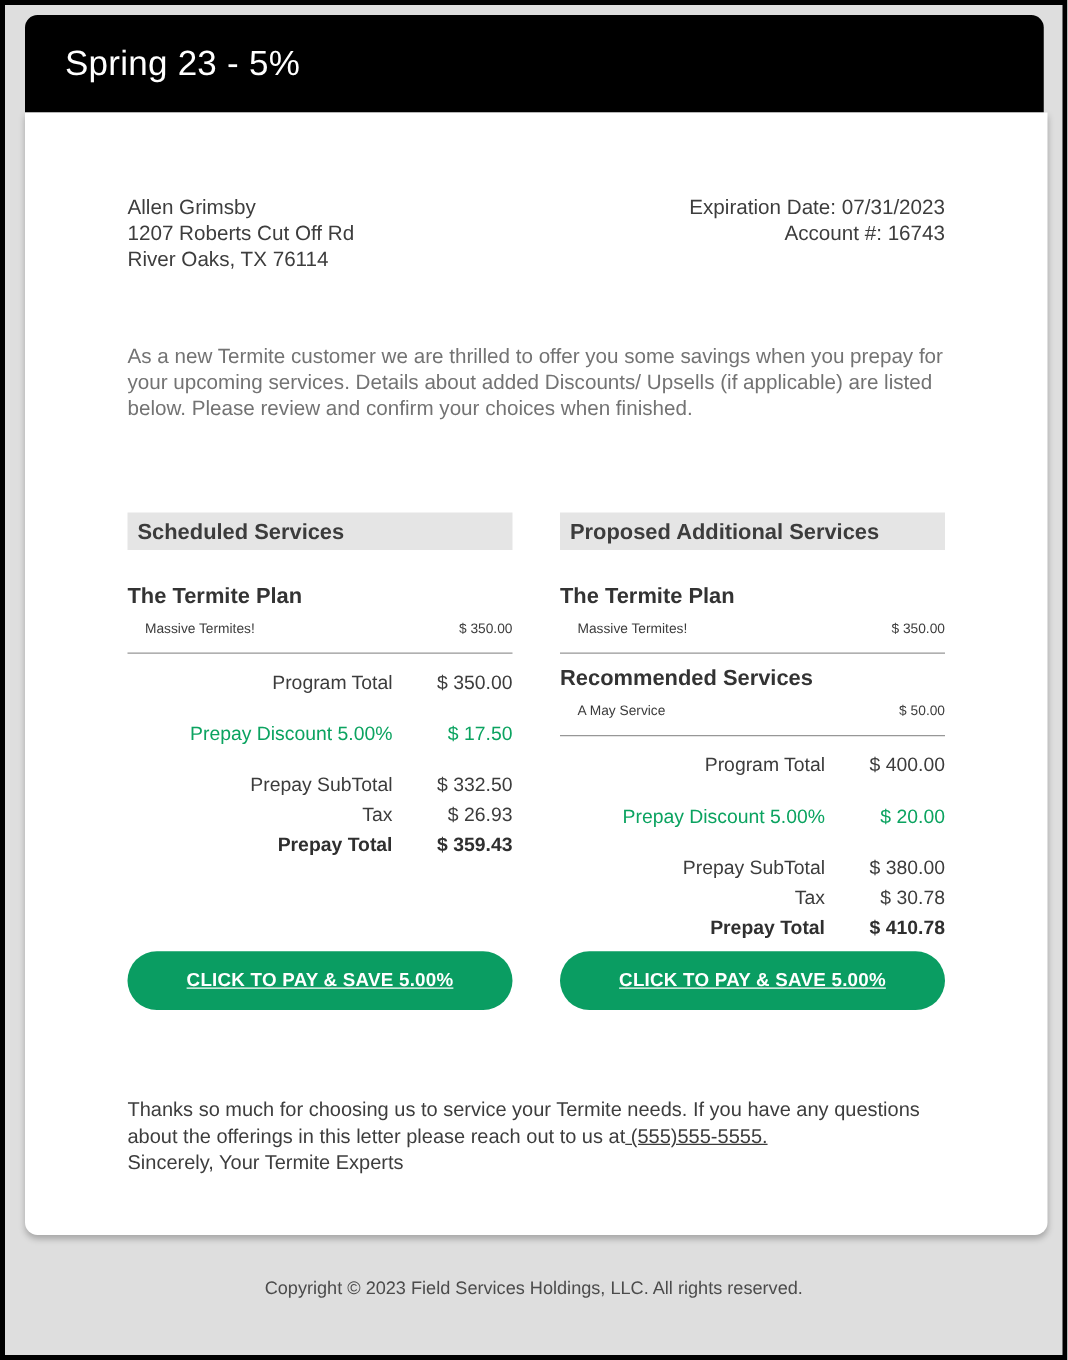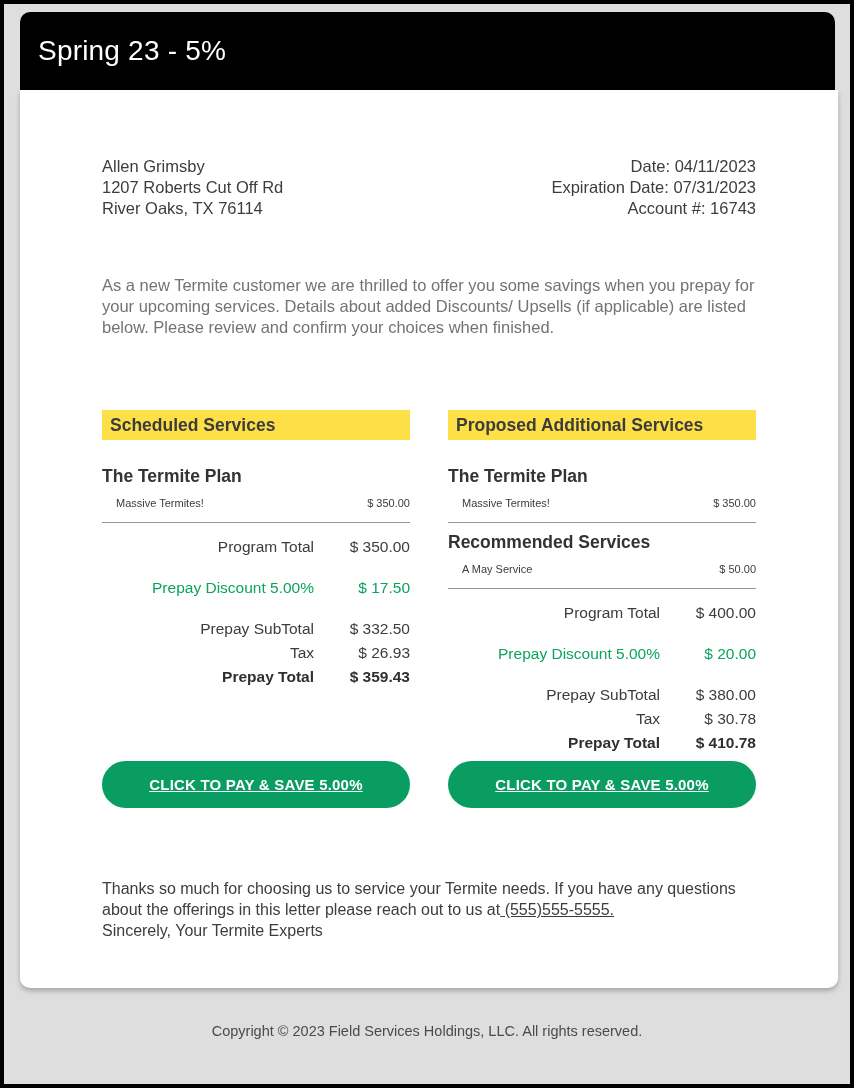--- a/index.html
+++ b/index.html
@@ -10,41 +10,41 @@
     border:4px solid #000;
     background:#dedede;
     overflow:hidden;
   }
   .header-card {
     margin:8px 15px 0 16px;
     height:78px;
     background:#000;
     border-radius:10px 10px 0 0;
     display:flex; align-items:center;
-    padding-left:18px;
+    padding-left:32px;
   }
   .header-title {
     color:#fff; font-size:28px; font-weight:400; letter-spacing:0.2px;
   }
   .letter-card {
     margin:0 16px;
     width:818px; height:898px;
     background:#fff;
     border-radius:0 0 10px 10px;
     box-shadow:0 3px 5px rgba(0,0,0,0.25);
     padding:66px 82px 0 82px;
   }
   .addr-row { display:flex; justify-content:space-between; }
   .addr-block { font-size:16.5px; color:#3d3d3d; line-height:21px; }
   .meta-block { font-size:16.5px; color:#3d3d3d; line-height:21px; text-align:right; }
   .intro { margin-top:56px; font-size:16.5px; color:#737373; line-height:21px; width:668px; }
   .cols { display:flex; gap:38px; margin-top:72px; height:398px; }
   .col { flex:1; display:flex; flex-direction:column; }
   .strip {
-    background:#fde047; height:30px; line-height:30px;
+    background:#e5e5e5; height:30px; line-height:30px;
     padding:0 8px; font-size:17.5px; font-weight:bold; color:#3c3c3c;
     margin-bottom:26px;
   }
   .plan-title { font-size:17.5px; font-weight:bold; color:#333; line-height:20px; }
   .item-row {
     display:flex; justify-content:space-between;
     padding-left:14px; font-size:11px; color:#3c3c3c;
     line-height:20px; margin-top:7px;
   }
   .rule { border:none; border-top:1px solid #979797; margin-top:9px; }
@@ -87,21 +87,20 @@
 
   <div class="letter-card">
 
     <div class="addr-row">
       <div class="addr-block">
         <div>Allen Grimsby</div>
         <div>1207 Roberts Cut Off Rd</div>
         <div>River Oaks, TX 76114</div>
       </div>
       <div class="meta-block">
-        <div>Date: 04/11/2023</div>
         <div>Expiration Date: 07/31/2023</div>
         <div>Account #: 16743</div>
       </div>
     </div>
 
     <p class="intro">As a new Termite customer we are thrilled to offer you some savings when you prepay for your upcoming services. Details about added Discounts/ Upsells (if applicable) are listed below. Please review and confirm your choices when finished.</p>
 
     <div class="cols">
 
       <div class="col">

